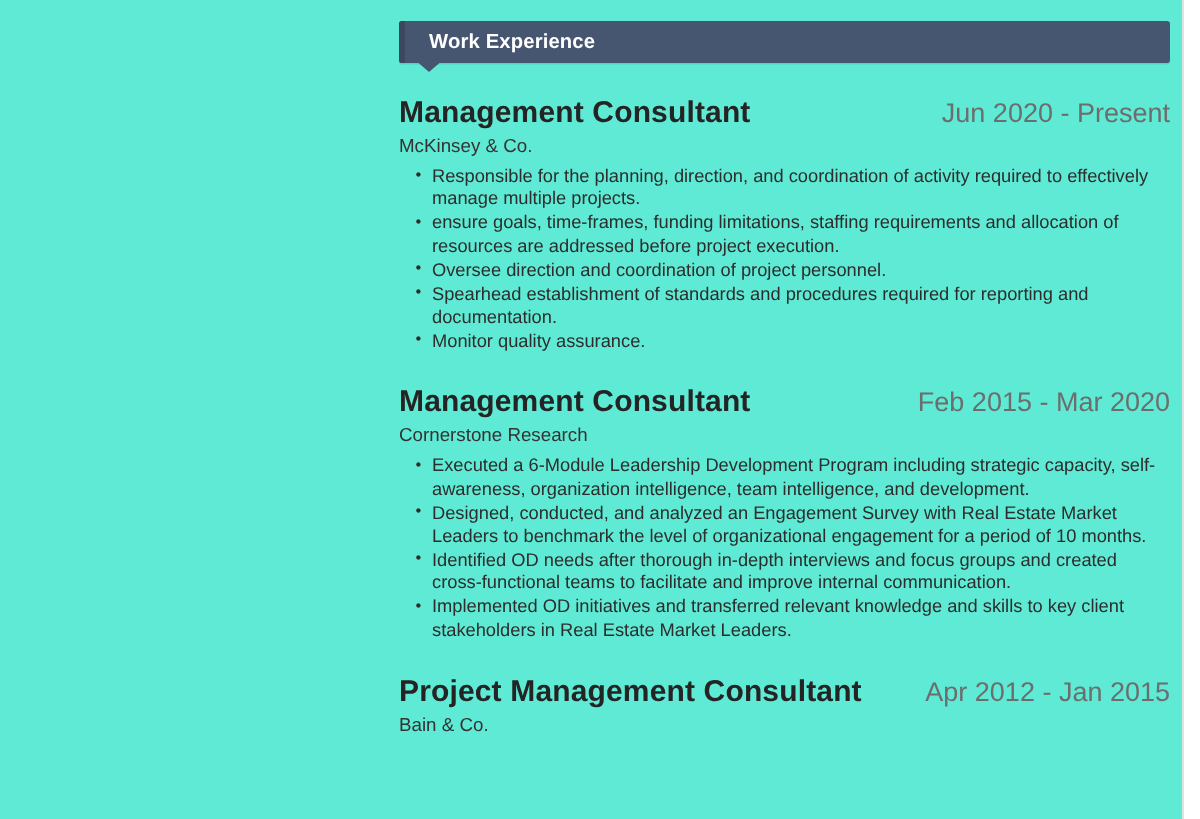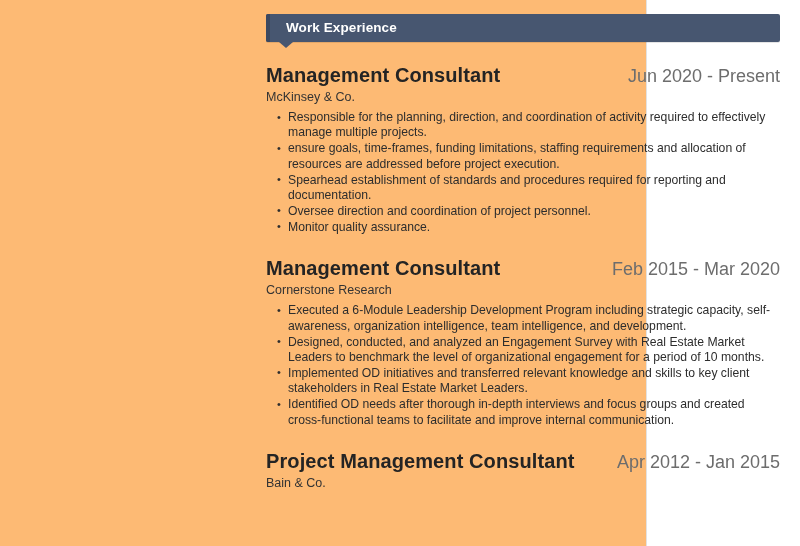--- a/index.html
+++ b/index.html
@@ -14,23 +14,23 @@
     font-family: "Liberation Sans", "DejaVu Sans", sans-serif;
     color: #2b2b2b;
     position: relative;
   }
 
   
   #page {
     position: absolute;
     left: 0;
     top: 0;
-    width: 647px;
+    width: 789px;
     height: 546px;
-    background: #fdba74;
+    background: #5eead4;
     border-right: 1px solid #e2e2e2;
     box-sizing: border-box;
   }
 
   #content {
     position: absolute;
     left: 266px;
     top: 0;
     width: 514px;
   }
@@ -143,36 +143,36 @@
     <div id="jobs-list">
         <div class="job">
           <div class="job-headrow">
             <div class="job-title">Management Consultant</div>
             <div class="job-dates">Jun 2020 - Present</div>
           </div>
           <div class="job-company">McKinsey &amp; Co.</div>
           <ul class="job-bullets">
             <li>Responsible for the planning, direction, and coordination of activity required to effectively manage multiple projects.</li>
             <li>ensure goals, time-frames, funding limitations, staffing requirements and allocation of resources are addressed before project execution.</li>
+            <li>Oversee direction and coordination of project personnel.</li>
             <li>Spearhead establishment of standards and procedures required for reporting and documentation.</li>
-            <li>Oversee direction and coordination of project personnel.</li>
             <li>Monitor quality assurance.</li>
           </ul>
         </div>
         <div class="job">
           <div class="job-headrow">
             <div class="job-title">Management Consultant</div>
             <div class="job-dates">Feb 2015 - Mar 2020</div>
           </div>
           <div class="job-company">Cornerstone Research</div>
           <ul class="job-bullets">
             <li>Executed a 6-Module Leadership Development Program including strategic capacity, self-awareness, organization intelligence, team intelligence, and development.</li>
             <li>Designed, conducted, and analyzed an Engagement Survey with Real Estate Market Leaders to benchmark the level of organizational engagement for a period of 10 months.</li>
+            <li>Identified OD needs after thorough in-depth interviews and focus groups and created cross-functional teams to facilitate and improve internal communication.</li>
             <li>Implemented OD initiatives and transferred relevant knowledge and skills to key client stakeholders in Real Estate Market Leaders.</li>
-            <li>Identified OD needs after thorough in-depth interviews and focus groups and created cross-functional teams to facilitate and improve internal communication.</li>
           </ul>
         </div>
         <div class="job">
           <div class="job-headrow">
             <div class="job-title">Project Management Consultant</div>
             <div class="job-dates">Apr 2012 - Jan 2015</div>
           </div>
           <div class="job-company">Bain &amp; Co.</div>
         </div>
       </div>

